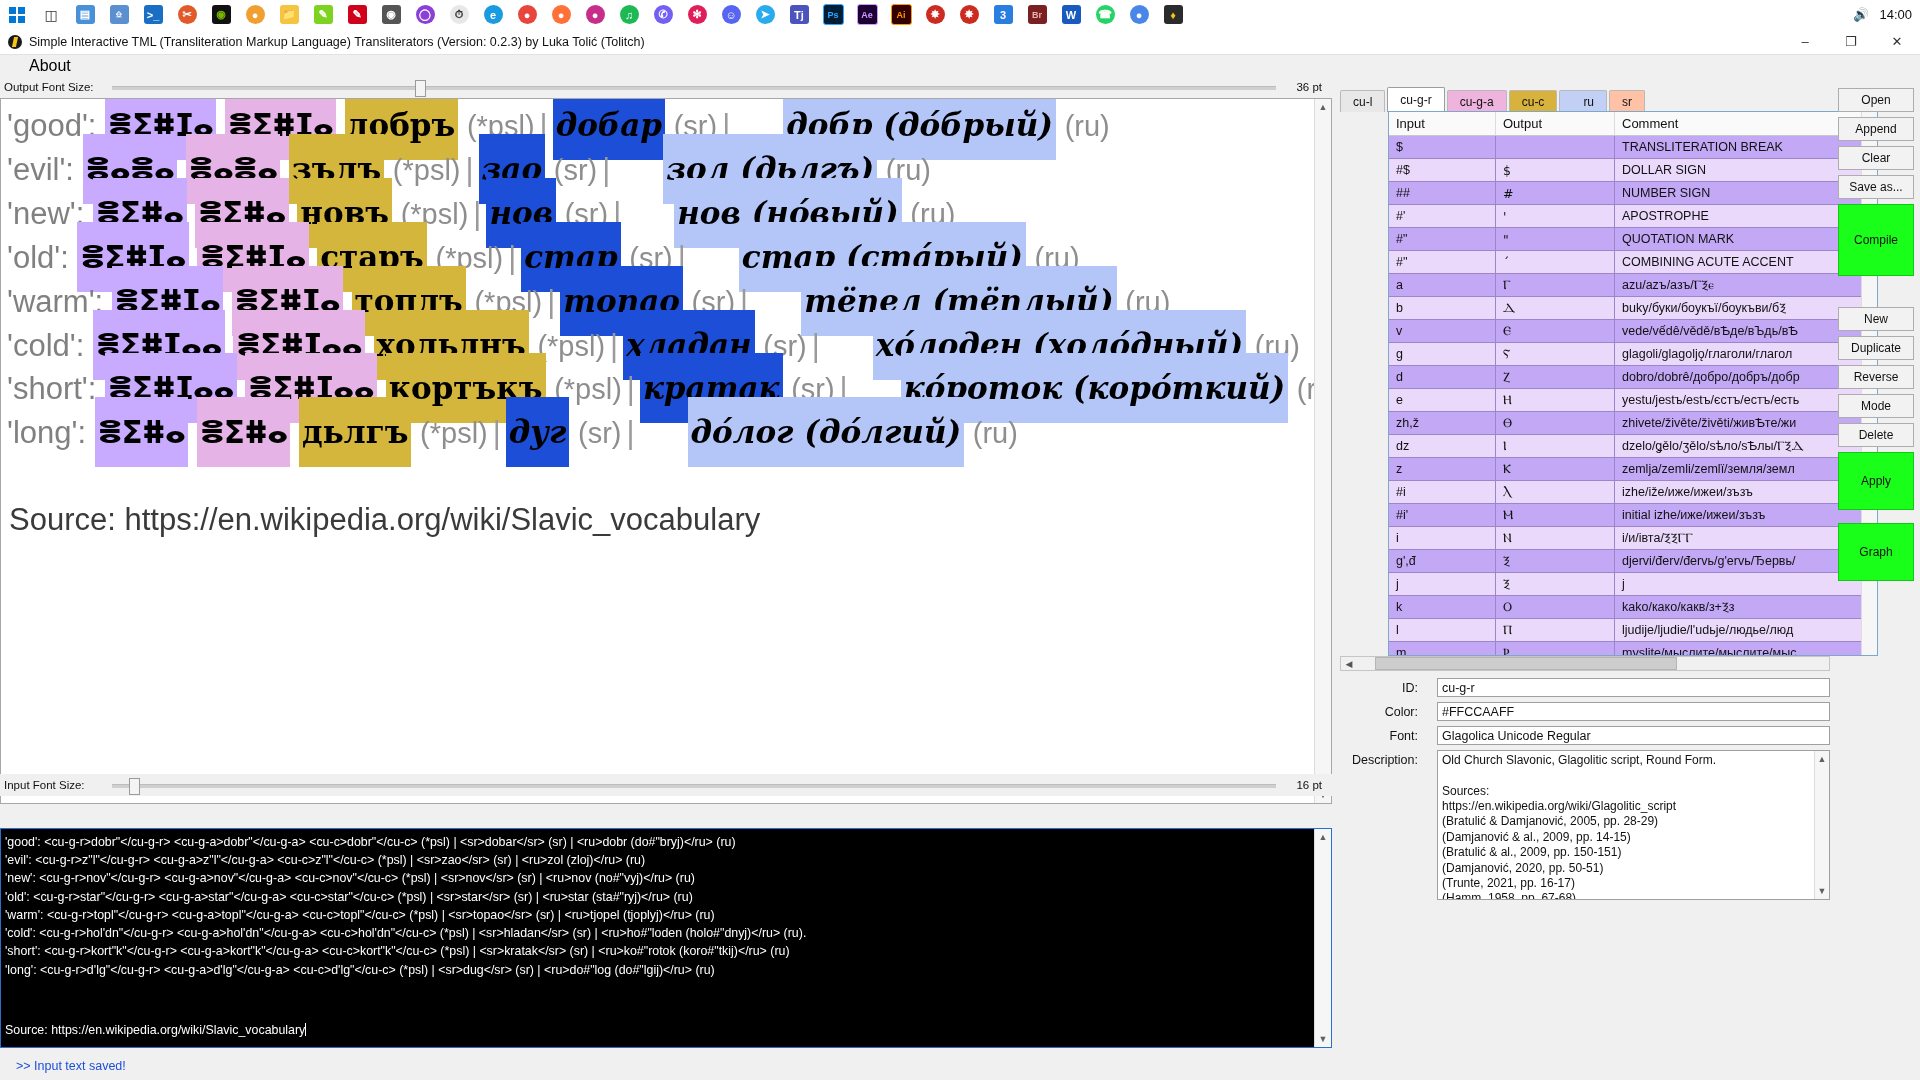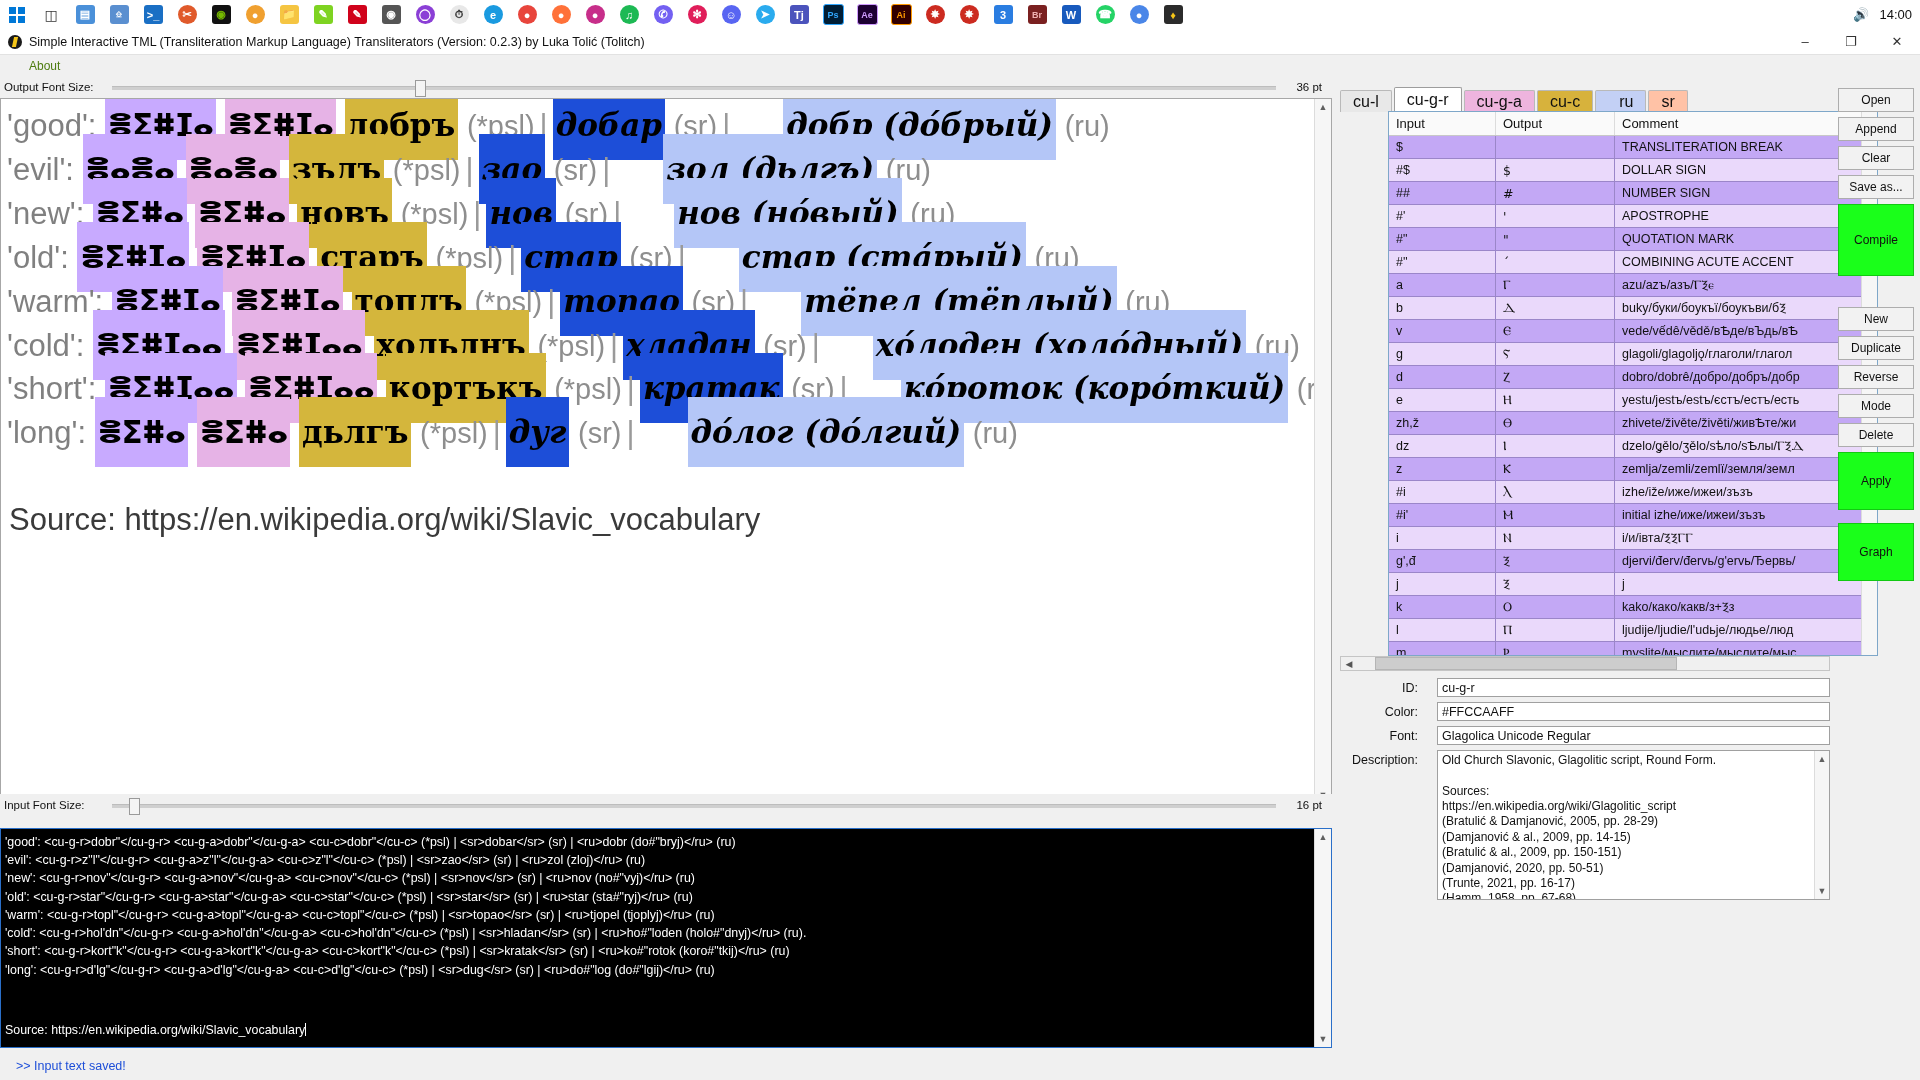--- a/index.html
+++ b/index.html
@@ -32,21 +32,21 @@
     border-bottom:1px solid #e2e2e2;}
   #titlebar .tlogo{width:14px;height:14px;border-radius:50%;background:#1a1a1a;margin:0 7px 0 8px;
     position:relative;flex:0 0 auto;}
   #titlebar .tlogo:after{content:"";position:absolute;left:5px;top:2px;width:4px;height:10px;
     background:#f5c518;transform:skewX(-12deg);}
   #title-text{font-size:12.5px;color:#111;white-space:nowrap;}
   #wbtns{margin-left:auto;display:flex;height:25px;}
   .wbtn{width:46px;height:25px;display:flex;align-items:center;justify-content:center;
     font-size:13px;color:#333;}
   #menubar{height:22px;background:#f0f0f0;display:flex;align-items:center;padding-left:22px;}
-  #menubar .mi{font-size:12px;color:#4d7c0f;padding:2px 7px;}
+  #menubar .mi{font-size:16px;color:#000000;padding:2px 7px;}
   
   #panes{position:absolute;left:0;top:47px;width:1920px;height:1004px;}
   #leftpane{position:absolute;left:0;top:0;width:1332px;height:1004px;}
   #rightpane{position:absolute;left:1332px;top:0;width:588px;height:1004px;}
 
   
   .fsrow{height:22px;display:flex;align-items:center;background:#f0f0f0;padding:0 4px;}
   .fslabel{font-size:11.5px;color:#111;width:108px;flex:0 0 auto;}
   .slider{position:relative;flex:1 1 auto;height:20px;}
   .slider .track{position:absolute;left:0;right:0;top:9px;height:3px;background:#cfcfcf;
@@ -81,21 +81,21 @@
     font-family:"Liberation Sans",sans-serif;white-space:nowrap;}
   #inscroll{position:absolute;right:0;top:0;width:16px;height:100%;background:#f6f6f6;
     border-left:1px solid #dcdcdc;}
   .caret{display:inline-block;width:1px;height:13px;background:#fff;vertical-align:-2px;}
   #statusbar{position:absolute;left:0;top:975px;width:1332px;height:29px;background:#f0f0f0;
     display:flex;align-items:center;padding-left:16px;font-size:12.5px;color:#1d4ed8;}
 
   
   #tabsrow{position:absolute;left:8px;top:12px;width:490px;height:24px;display:flex;
     align-items:flex-end;gap:2px;}
-  .tab{height:21px;padding:0 12px;font-size:16px;color:#111;display:flex;align-items:center;
+  .tab{height:21px;padding:0 12px;font-size:12px;color:#111;display:flex;align-items:center;
     border:1px solid #b9b9b9;border-bottom:none;border-radius:2px 2px 0 0;}
   .tab.active{height:24px;background:#ffffff;border-color:#9d9d9d;font-weight:400;}
 
   #grid{position:absolute;left:8px;top:35px;width:490px;height:545px;background:#fff;
     border:1px solid #7ea7c9;box-sizing:border-box;overflow:hidden;margin-left:48px;}
   table{border-collapse:collapse;width:100%;table-layout:fixed;}
   thead th{background:#fafafa;font-weight:400;font-size:13px;color:#111;text-align:left;
     padding:4px 7px;border-bottom:1px solid #c8c8c8;border-right:1px solid #dcdcdc;}
   tbody td{font-size:12.5px;color:#111;padding:2px 7px;border-bottom:1px solid #9b86c9;
     border-right:1px solid #9b86c9;white-space:nowrap;overflow:hidden;height:18px;}
@@ -293,21 +293,21 @@
             <div class="oline"><span class="gloss">'short':</span> <span class="hl hl-gr">ⴻⵉⵌⵊⴰⴰ</span> <span class="hl hl-ga">ⴻⵉⵌⵊⴰⴰ</span> <span class="hl hl-cc">кортъкъ</span> <span class="tag">(*psl)</span><span class="sep">|</span><span class="hl hl-sr">кратак</span> <span class="tag">(sr)</span><span class="sep">|</span><span class="hl hl-ru">ко́роток (коро́ткий)</span> <span class="tag">(ru)</span></div>
             <div class="oline"><span class="gloss">'long':</span> <span class="hl hl-gr">ⴻⵉⵌⴰ</span> <span class="hl hl-ga">ⴻⵉⵌⴰ</span> <span class="hl hl-cc">дьлгъ</span> <span class="tag">(*psl)</span><span class="sep">|</span><span class="hl hl-sr">дуг</span> <span class="tag">(sr)</span><span class="sep">|</span><span class="hl hl-ru">до́лог (до́лгий)</span> <span class="tag">(ru)</span></div>
           </div>
         <div id="srcline">Source: https://en.wikipedia.org/wiki/Slavic_vocabulary</div>
         <div id="outscroll">
           <div class="sbtn">▲</div>
           <div class="sbtn" style="position:absolute;bottom:0;width:16px;">▼</div>
         </div>
       </div>
 
-      <div class="fsrow" style="position:absolute;top:718px;width:1332px;box-sizing:border-box;justify-content:space-between;">
+      <div class="fsrow" style="position:absolute;top:698px;width:1332px;box-sizing:border-box;justify-content:space-between;">
         <div class="fslabel">Input Font Size:</div>
         <div class="slider">
           <div class="track"></div>
           <div class="thumb" style="left:1.5%;"></div>
         </div>
         <div class="fsval">16 pt</div>
       </div>
 
       <div id="inwrap">
         <div id="inlines">

